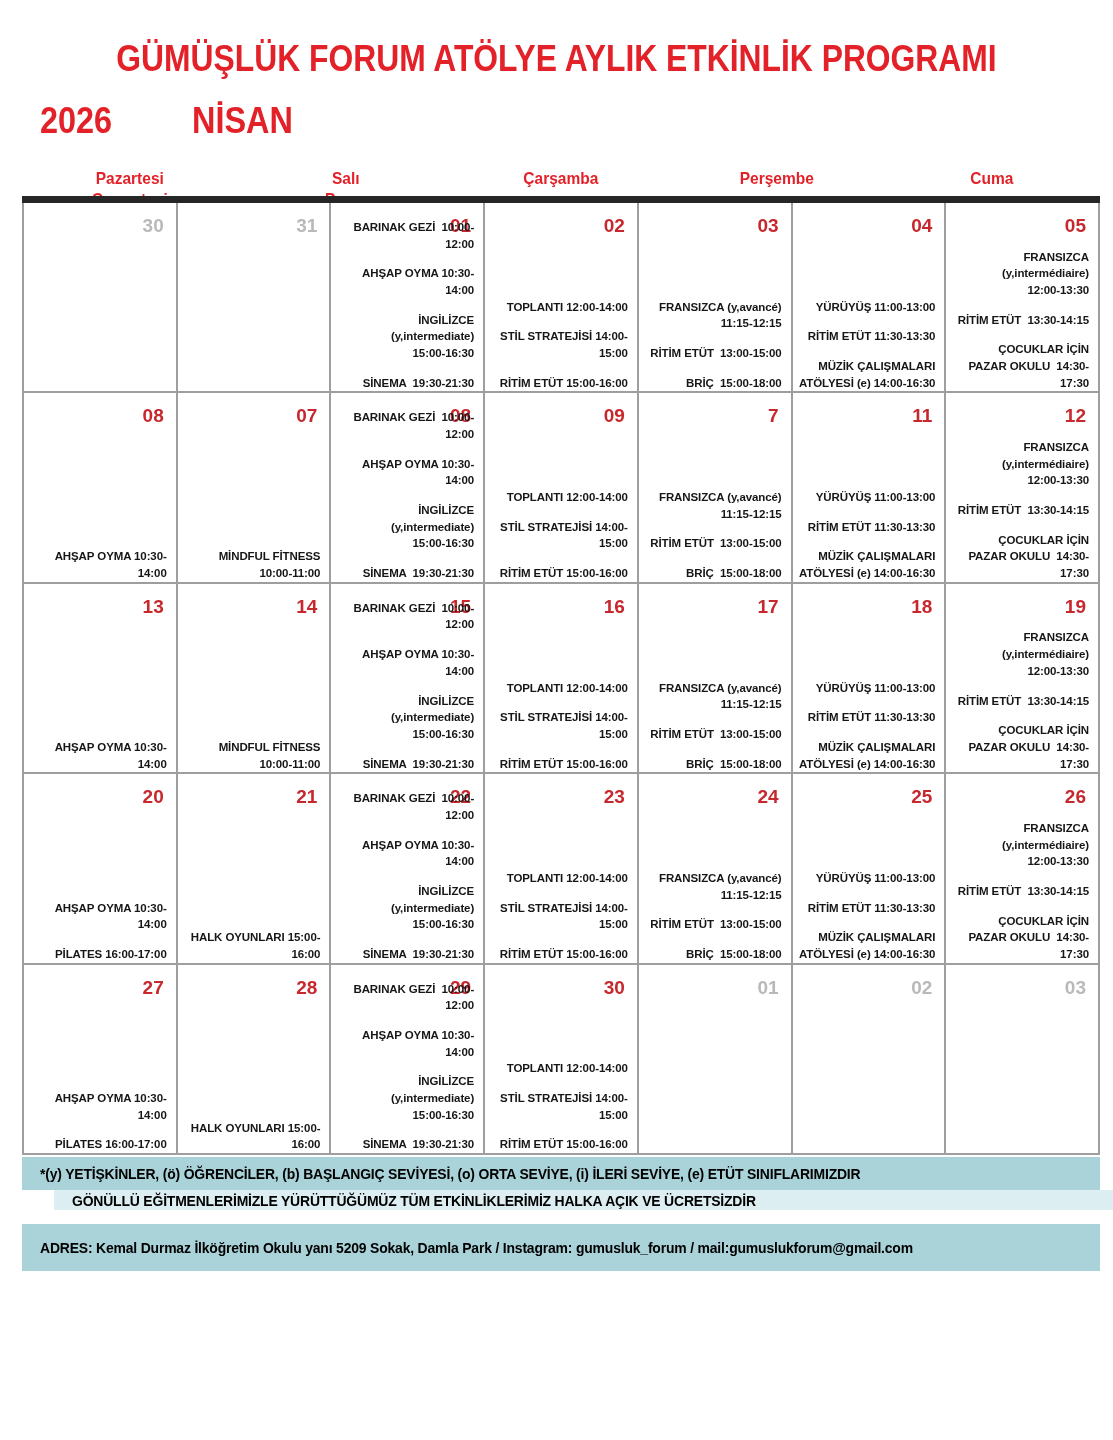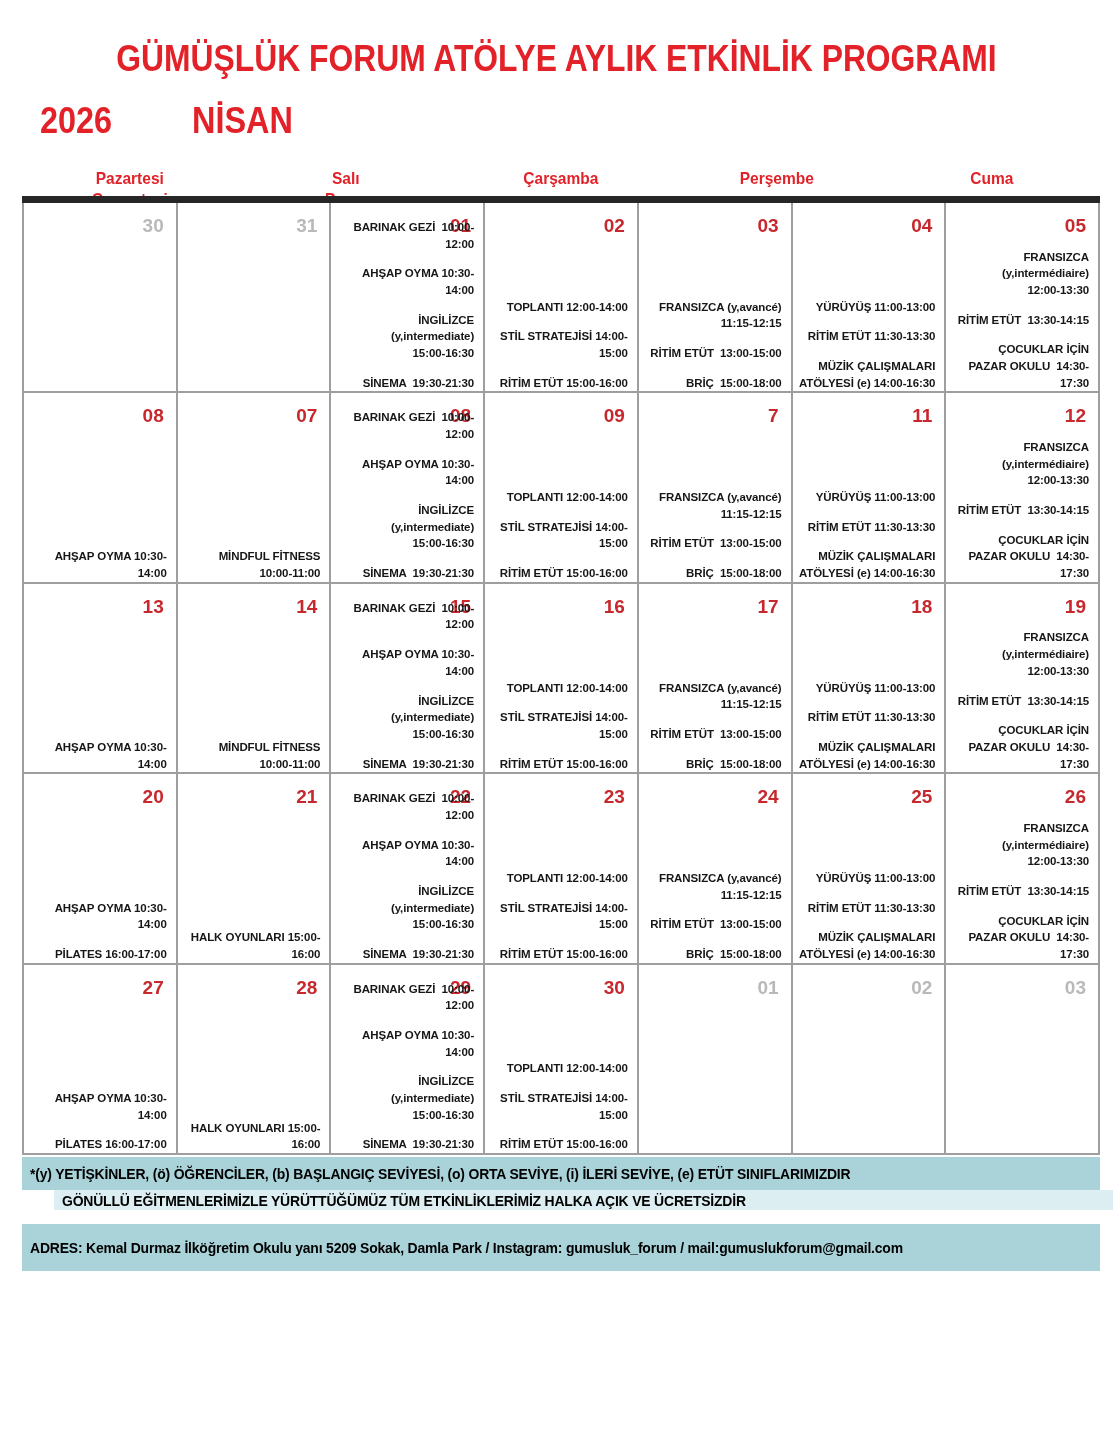--- a/index.html
+++ b/index.html
@@ -45,21 +45,21 @@
     position:absolute;left:4px;right:9px;bottom:0;
     display:flex;flex-direction:column;justify-content:flex-end;
     gap:13px;
   }
   .event{
     text-align:right;font-size:11.5px;font-weight:bold;color:#161616;
     line-height:1.45;white-space:pre-wrap;letter-spacing:-0.1px;
   }
   .band{
     position:absolute;left:22px;width:1078px;display:flex;align-items:center;
-    box-sizing:border-box;padding-left:8px;
+    box-sizing:border-box;padding-left:18px;
   }
   .band-1{top:1157px;height:33px;background:var(--band-dark,#a9d2d9);}
   .band-2{top:1190px;height:20px;background:var(--band-light,#dceef1);margin-left:32px;}
   .band-3{top:1224px;height:47px;background:var(--band-dark,#a9d2d9);}
   .band span{
     font-size:15px;font-weight:bold;color:#000;
     display:inline-block;transform:scaleX(0.93);transform-origin:left center;
     white-space:nowrap;letter-spacing:-0.2px;
   }
 </style>

